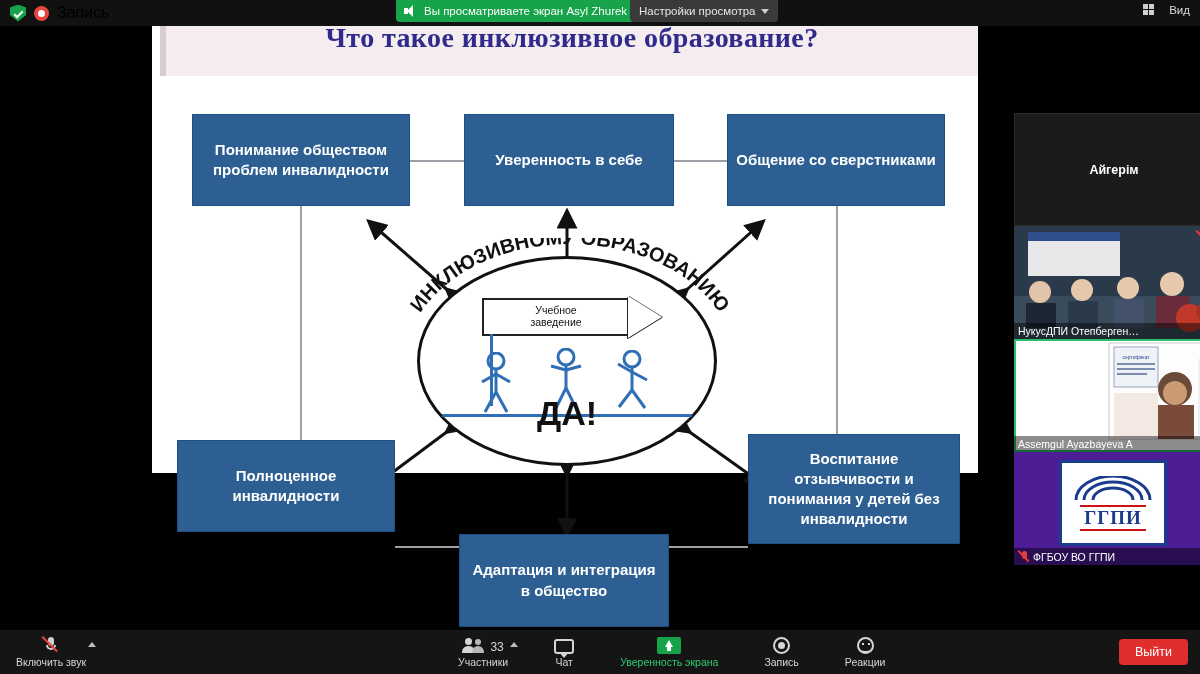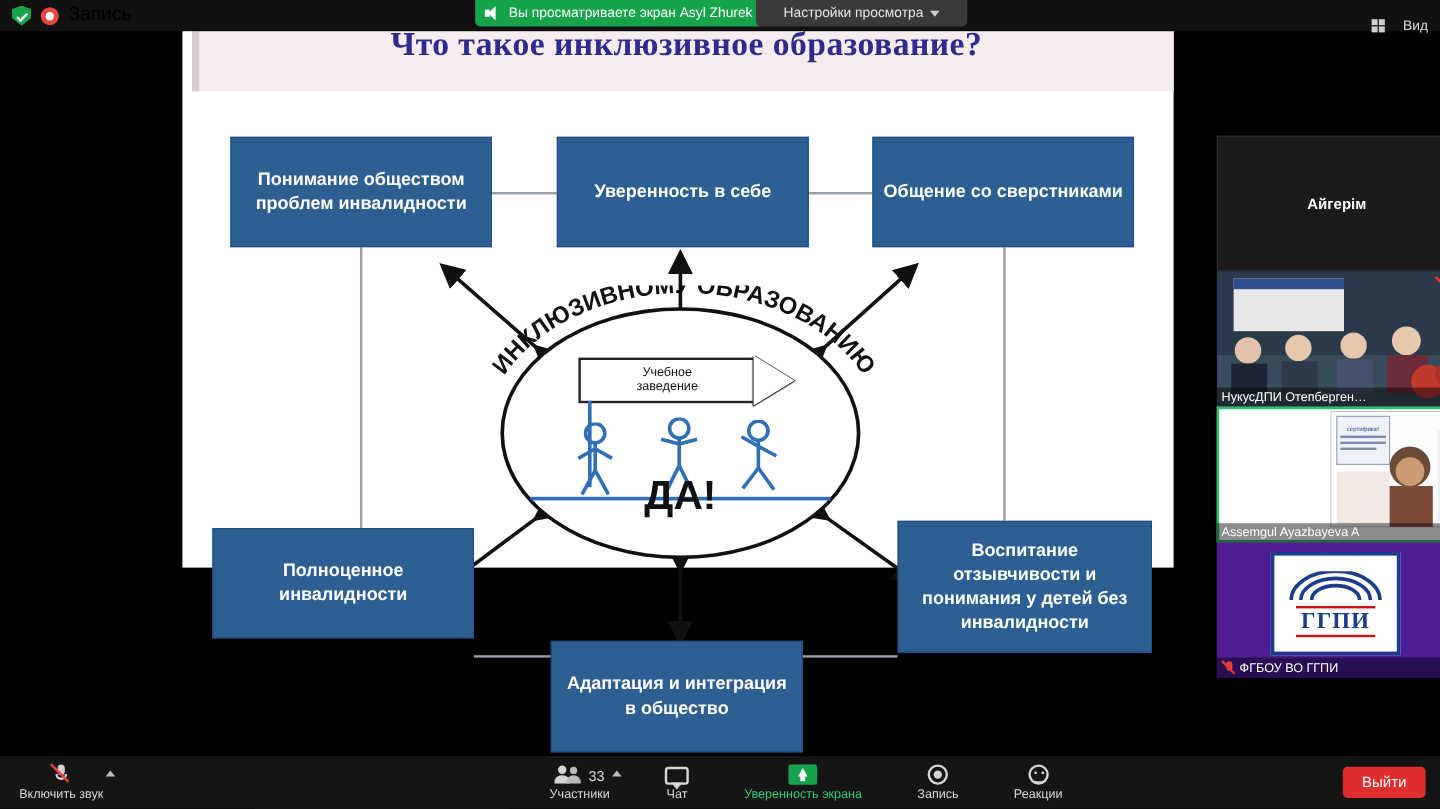--- a/index.html
+++ b/index.html
@@ -49,28 +49,28 @@
   }
   .spk-icon::after {
     content: ""; position: absolute; left: 3px; top: 0px;
     border-top: 6px solid transparent; border-bottom: 6px solid transparent;
     border-right: 6px solid #fff;
   }
   .view-settings {
     position: absolute; left: 630px; top: 0; height: 22px;
     display: flex; align-items: center; gap: 6px;
     background: #3a3a3a; color: #e6e6e6; font-size: 11.5px;
-    padding: 0 23px; border-radius: 0 0 4px 4px;
+    padding: 0 9px; border-radius: 0 0 4px 4px;
   }
   .caret-down {
     width: 0; height: 0; border-left: 4px solid transparent; border-right: 4px solid transparent;
     border-top: 5px solid #cfcfcf;
   }
   .view-btn {
-    position: absolute; right: 10px; top: 12px; height: 19px;
+    position: absolute; right: 10px; top: 0; height: 19px;
     display: flex; align-items: center; gap: 15px;
     color: #d8d8d8; font-size: 11.5px;
   }
   .grid-icon {
     display: grid; grid-template-columns: 5px 5px; grid-template-rows: 5px 5px; gap: 1.5px;
   }
   .grid-icon i { background: #d0d0d0; display: block; }
 
   
   .stage {

